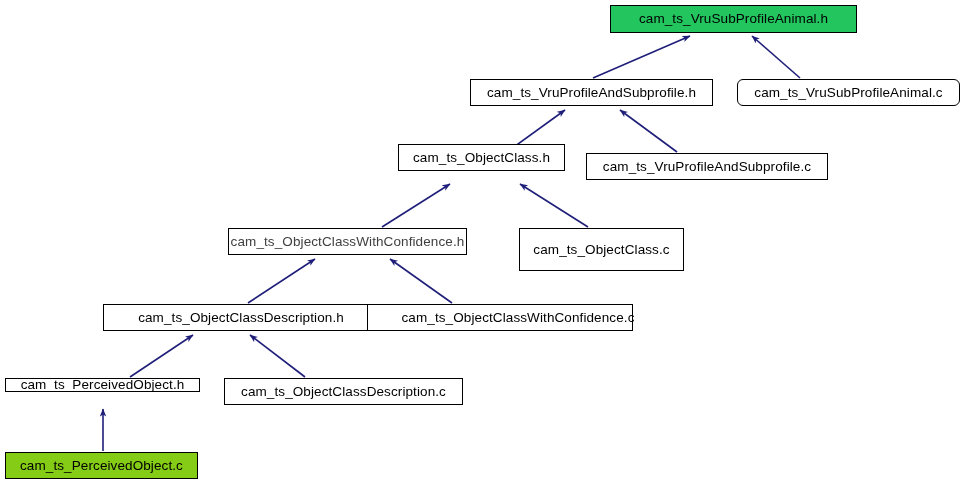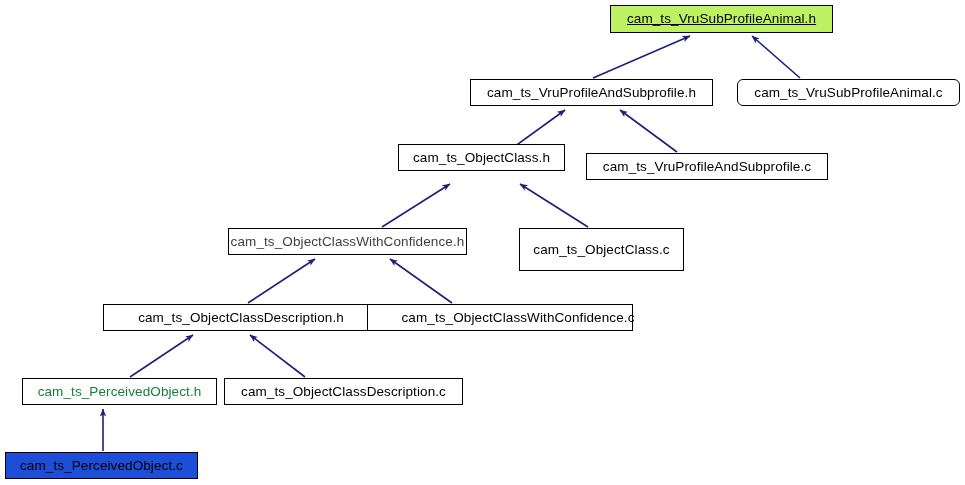--- a/index.html
+++ b/index.html
@@ -62,21 +62,21 @@
         <line x1="382" y1="227" x2="450" y2="184" stroke="#1f1f7a" stroke-width="1.6" marker-end="url(#arrowhead)"></line>
         <line x1="588" y1="227" x2="520" y2="184" stroke="#1f1f7a" stroke-width="1.6" marker-end="url(#arrowhead)"></line>
         <line x1="248" y1="303" x2="315" y2="259" stroke="#1f1f7a" stroke-width="1.6" marker-end="url(#arrowhead)"></line>
         <line x1="452" y1="303" x2="390" y2="259" stroke="#1f1f7a" stroke-width="1.6" marker-end="url(#arrowhead)"></line>
         <line x1="130" y1="377" x2="193" y2="335" stroke="#1f1f7a" stroke-width="1.6" marker-end="url(#arrowhead)"></line>
         <line x1="305" y1="377" x2="250" y2="335" stroke="#1f1f7a" stroke-width="1.6" marker-end="url(#arrowhead)"></line>
         <line x1="103" y1="451" x2="103" y2="409" stroke="#1f1f7a" stroke-width="1.6" marker-end="url(#arrowhead)"></line>
       </g>
   </svg>
   <div id="nodes-layer">
-      <div class="gnode highlight" style="left: 610px; top: 5px; width: 223px; height: 28px; border-color: rgb(0, 0, 0); background: #bef264; color: rgb(0, 0, 0); text-decoration: underline;">
+      <div class="gnode highlight" style="left: 610px; top: 5px; width: 247px; height: 28px; border-color: rgb(0, 0, 0); background: #22c55e; color: rgb(0, 0, 0);">
         <span class="gnode-label">cam_ts_VruSubProfileAnimal.h</span>
       </div>
       <div class="gnode" style="left: 470px; top: 79px; width: 243px; height: 27px; border-color: rgb(0, 0, 0); background: rgb(255, 255, 255); color: rgb(0, 0, 0);">
         <span class="gnode-label">cam_ts_VruProfileAndSubprofile.h</span>
       </div>
       <div class="gnode" style="left: 737px; top: 79px; width: 223px; height: 27px; border-color: rgb(0, 0, 0); background: rgb(255, 255, 255); color: rgb(0, 0, 0); border-radius: 6px;">
         <span class="gnode-label">cam_ts_VruSubProfileAnimal.c</span>
       </div>
       <div class="gnode" style="left: 398px; top: 144px; width: 167px; height: 27px; border-color: rgb(0, 0, 0); background: rgb(255, 255, 255); color: rgb(0, 0, 0);">
         <span class="gnode-label">cam_ts_ObjectClass.h</span>
@@ -89,23 +89,23 @@
       </div>
       <div class="gnode" style="left: 519px; top: 228px; width: 165px; height: 43px; border-color: rgb(0, 0, 0); background: rgb(255, 255, 255); color: rgb(0, 0, 0);">
         <span class="gnode-label">cam_ts_ObjectClass.c</span>
       </div>
       <div class="gnode" style="left: 103px; top: 304px; width: 276px; height: 27px; border-color: rgb(0, 0, 0); background: rgb(255, 255, 255); color: rgb(0, 0, 0);">
         <span class="gnode-label">cam_ts_ObjectClassDescription.h</span>
       </div>
       <div class="gnode" style="left: 367px; top: 304px; width: 266px; height: 27px; border-color: rgb(0, 0, 0); background: rgb(255, 255, 255); color: rgb(0, 0, 0); padding-left: 36px;">
         <span class="gnode-label">cam_ts_ObjectClassWithConfidence.c</span>
       </div>
-      <div class="gnode" style="left: 5px; top: 378px; width: 195px; height: 27px; border-color: rgb(0, 0, 0); background: rgb(255, 255, 255); color: #15803d; margin-left: 17px;">
+      <div class="gnode" style="left: 5px; top: 378px; width: 195px; height: 14px; border-color: rgb(0, 0, 0); background: rgb(255, 255, 255); color: #000000;">
         <span class="gnode-label">cam_ts_PerceivedObject.h</span>
       </div>
       <div class="gnode" style="left: 224px; top: 378px; width: 239px; height: 27px; border-color: rgb(0, 0, 0); background: rgb(255, 255, 255); color: rgb(0, 0, 0);">
         <span class="gnode-label">cam_ts_ObjectClassDescription.c</span>
       </div>
-      <div class="gnode" style="left: 5px; top: 452px; width: 193px; height: 27px; border-color: rgb(0, 0, 0); background: #1d4ed8; color: rgb(0, 0, 0);">
+      <div class="gnode" style="left: 5px; top: 452px; width: 193px; height: 27px; border-color: rgb(0, 0, 0); background: #84cc16; color: rgb(0, 0, 0);">
         <span class="gnode-label">cam_ts_PerceivedObject.c</span>
       </div>
     </div>
 </div>
 
 </body></html>

